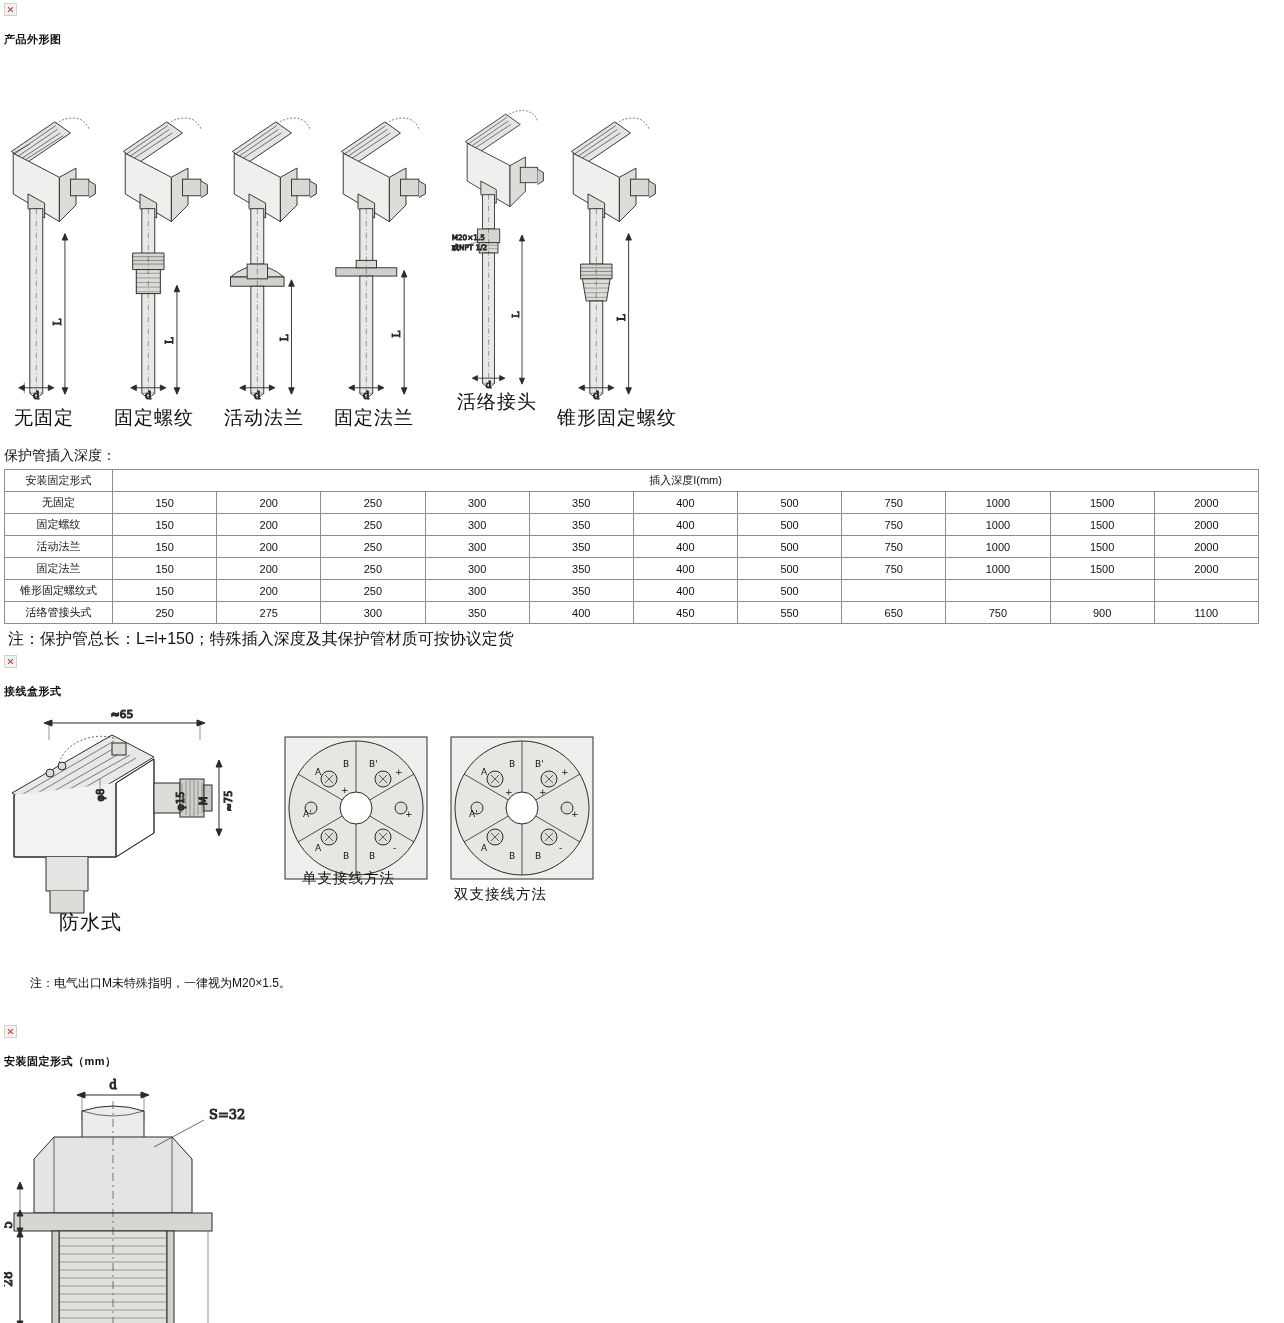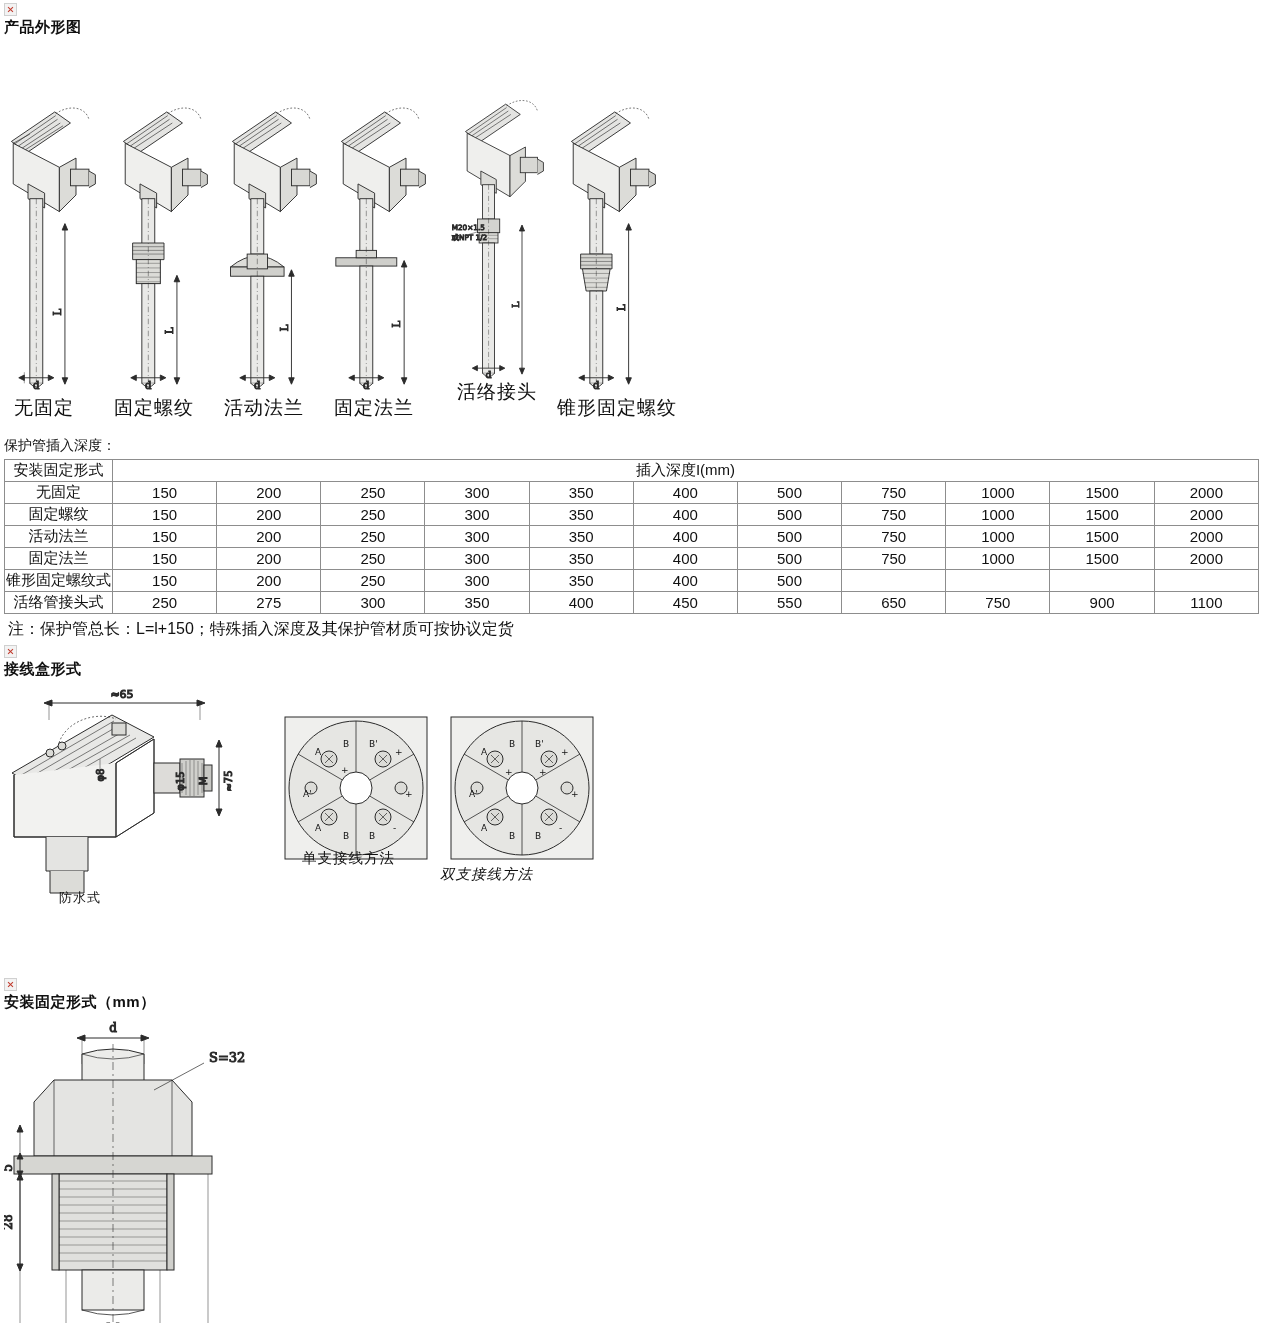--- a/index.html
+++ b/index.html
@@ -13,24 +13,24 @@
     font-family: "Liberation Sans", sans-serif;
     color: #1a1a1a;
     position: relative;
   }
   .page {
     width: 1284px;
     position: relative;
     padding: 0;
   }
   .section-title {
-    font-size: 15px;
+    font-size: 11px;
     font-weight: bold;
     color: #111;
-    margin: 0 0 6px 4px;
+    margin: 14px 0 6px 4px;
     letter-spacing: 0.5px;
   }
   .broken-img {
     width: 11px;
     height: 11px;
     background: #f3f3f3;
     border: 1px solid #d0d0d0;
     display: inline-block;
     position: relative;
     margin: 0 0 2px 4px;
@@ -75,21 +75,21 @@
   
   .table-caption {
     font-size: 14px;
     margin: 4px 0 4px 4px;
     color: #111;
   }
   table.depth {
     border-collapse: collapse;
     margin-left: 4px;
     width: 1255px;
-    font-size: 15px;
+    font-size: 11px;
     color: #111;
   }
   table.depth td, table.depth th {
     border: 1px solid #8d8d8d;
     height: 21px;
     text-align: center;
     font-weight: normal;
     padding: 0;
   }
   table.depth td.head-col {
@@ -106,21 +106,21 @@
   }
 
   
   .junction-block {
     position: relative;
     height: 260px;
     margin-left: 4px;
   }
   .jb-label {
     position: absolute;
-    font-size: 13px;
+    font-size: 20px;
     font-family: "DejaVu Serif", serif;
     color: #111;
     letter-spacing: 1px;
     white-space: nowrap;
   }
   .jb-label.small {
     font-size: 14.5px;
   }
   .note2 {
     font-size: 12px;
@@ -568,23 +568,24 @@
         <text x="62" y="126">B</text>
         <text x="88" y="126">B</text>
         <text x="112" y="118">-</text>
         <text x="58" y="62">+</text>
         <text x="92" y="62">+</text>
       </g>
     </svg>
 
     <div class="jb-label" style="left:55px; top:204px;">防水式</div>
     <div class="jb-label small" style="left:298px; top:164px;">单支接线方法</div>
-    <div class="jb-label small" style="left:436px; top:180px;font-style:italic;">双支接线方法</div>
+    <div class="jb-label small" style="left:450px; top:180px;">双支接线方法</div>
   </div>
 
+  <div class="note2">注：电气出口M未特殊指明，一律视为M20×1.5。</div>
 
   
   <div style="margin-top:30px;">
     <div class="broken-img"></div>
     <div class="section-title">安装固定形式（mm）</div>
   </div>
 
   <div class="mount-block">
     <svg style="position:absolute; left:0px; top:0px;" width="320" height="390" viewBox="0 0 320 390">
       <g fill="none" stroke="#2b2b2b" stroke-width="1">

